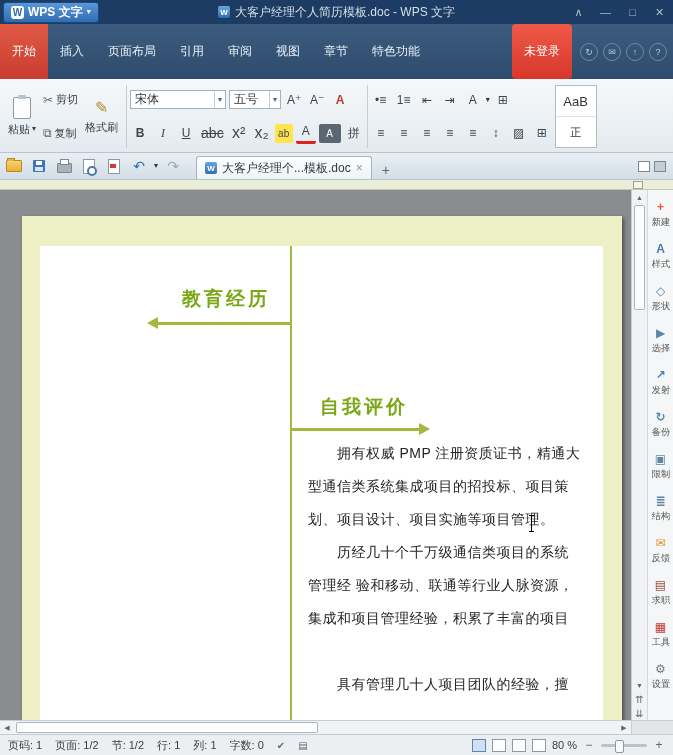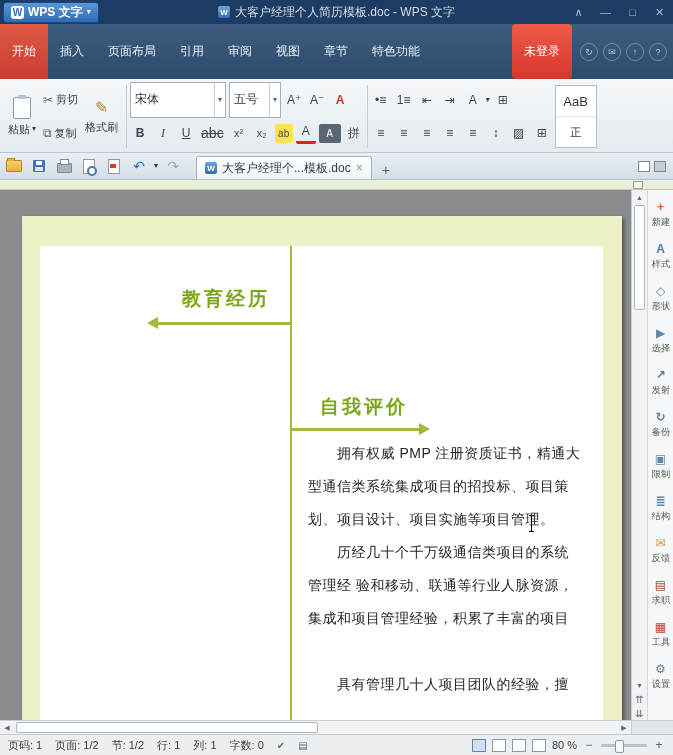--- a/index.html
+++ b/index.html
@@ -29,27 +29,27 @@
   .ribbon{flex:0 0 74px;background:linear-gradient(#f5f8fa,#e4eaef);border-bottom:1px solid #b9c3cb;display:flex;align-items:stretch;padding:2px 2px 0 2px;box-sizing:border-box;}
   .big-btn{display:flex;flex-direction:column;align-items:center;justify-content:center;gap:3px;padding:2px 6px;}
   .clipboard-ico{width:16px;height:20px;background:#fdfdfd;border:1px solid #8d99a5;border-radius:2px;position:relative;}
   .clipboard-ico:before{content:"";position:absolute;top:-3px;left:4px;width:8px;height:4px;background:#b9c3cc;border-radius:1px;}
   .rlabel{font-size:11px;color:#38404a;display:flex;gap:2px;align-items:center;white-space:nowrap;}
   .vsep{width:1px;background:#c6cdd4;margin:4px 2px;}
   .rcol{display:flex;flex-direction:column;justify-content:space-around;padding:2px 1px;}
   .rrow{display:flex;align-items:center;gap:3px;height:24px;}
   .rbtn{min-width:16px;height:19px;padding:0 2px;display:flex;align-items:center;justify-content:center;font-size:12px;color:#3c4650;border-radius:2px;white-space:nowrap;}
   .ico-sm{font-size:12px;color:#5a6672;}
-  .combo{height:36px;border:1px solid #a6b0ba;background:#fff;display:flex;align-items:center;justify-content:space-between;font-size:12px;padding:0 0 0 4px;box-sizing:border-box;}
+  .combo{height:19px;border:1px solid #a6b0ba;background:#fff;display:flex;align-items:center;justify-content:space-between;font-size:12px;padding:0 0 0 4px;box-sizing:border-box;}
   .combo .dd{color:#5a6672;font-size:8px;border-left:1px solid #c6cdd4;padding:0 3px;height:100%;display:flex;align-items:center;}
   .g-bold{font-weight:bold;}
   .g-italic{font-style:italic;font-family:"Liberation Serif","DejaVu Serif",serif;}
   .g-underline{text-decoration:underline;}
   .g-strike{text-decoration:line-through;font-size:14px;}
-  .g-sup,.g-sub{font-size:11px;}
+  .g-sup,.g-sub{font-size:16px;}
   .g-highlight{background:#ffe34d;font-size:10px;padding:0 1px;}
   .g-fontcolor{border-bottom:3px solid #d22;line-height:1.1;}
   .g-shade{background:#5a6672;color:#fff;padding:0 3px;font-size:10px;}
   .g-red{color:#c0392b;font-weight:bold;}
   .styles-gallery{margin-left:auto;width:40px;border:1px solid #b2bcc5;background:#fff;display:flex;flex-direction:column;margin:4px 2px;}
   .sg-item{flex:1;display:flex;align-items:center;justify-content:center;border-bottom:1px solid #dfe5ea;font-size:13px;color:#333;overflow:hidden;}
   .sg-item:last-child{border-bottom:none;font-size:11px;}
 
   
   .quickbar{flex:0 0 26px;background:linear-gradient(#e9eff4,#d4dee6);border-bottom:1px solid #b6c2cc;display:flex;align-items:center;padding:0 4px;gap:5px;}

